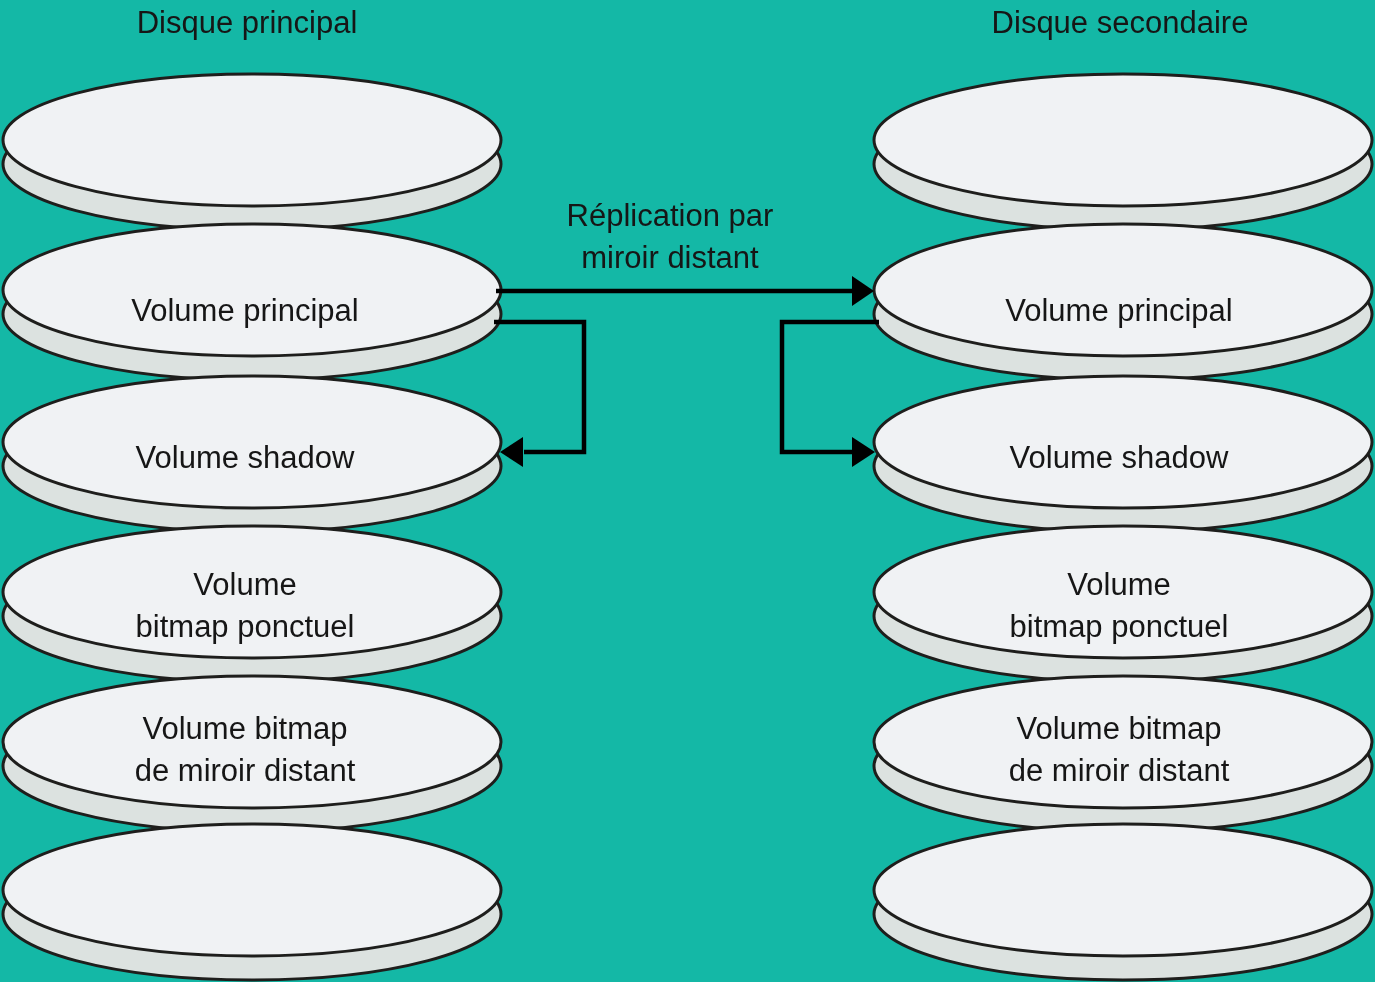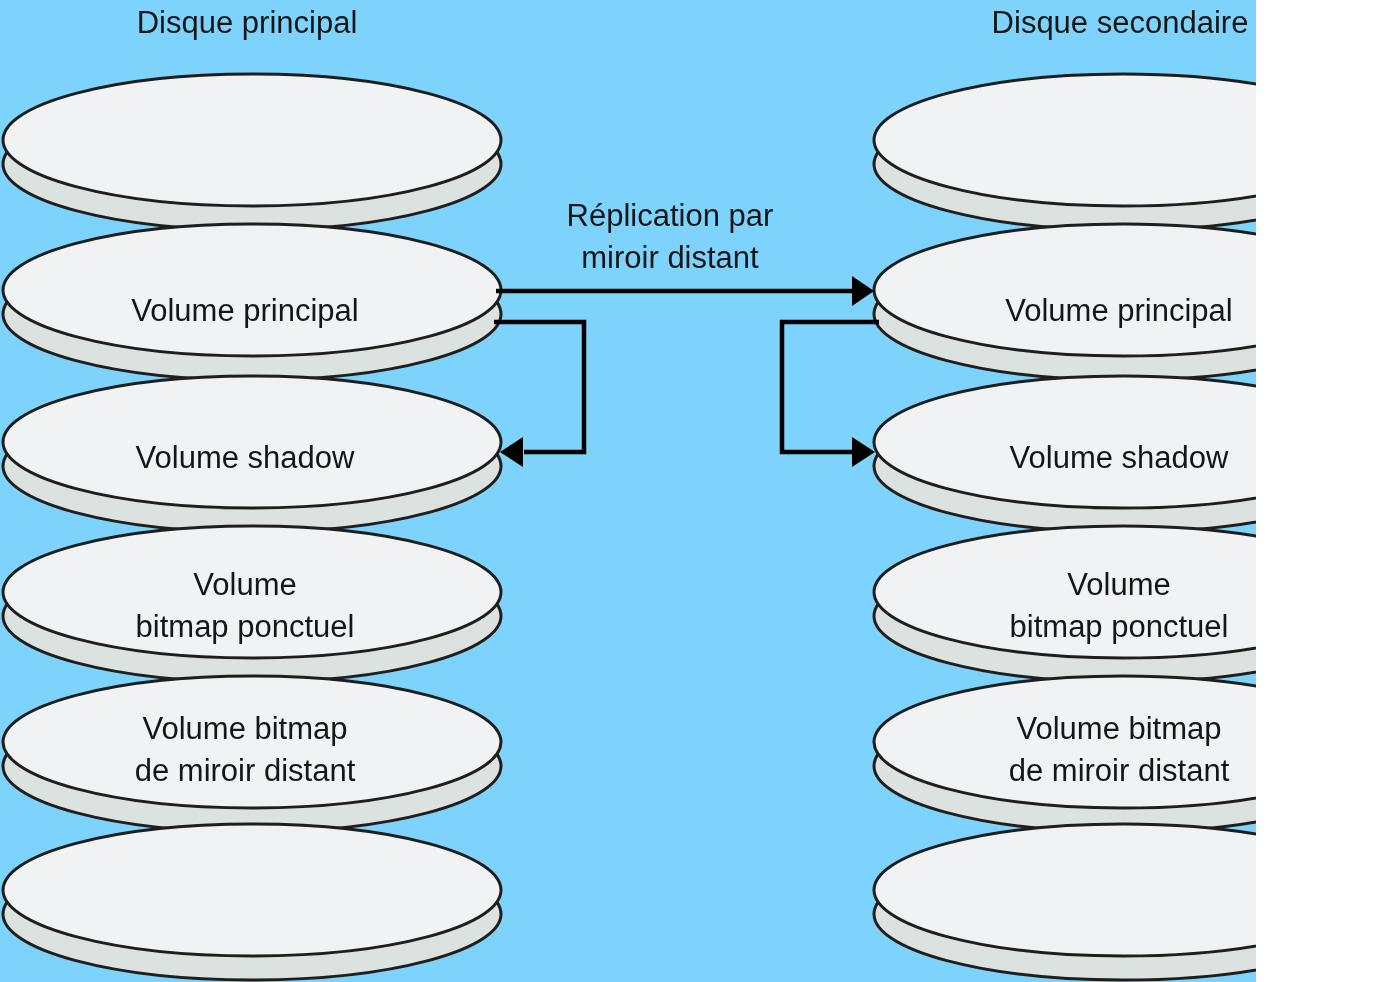--- a/index.html
+++ b/index.html
@@ -2,23 +2,23 @@
 <html><head>
 <meta charset="utf-8">
 <style>
   html, body {
     margin: 0;
     padding: 0;
     background: #ffffff;
   }
   .page {
     position: relative;
-    width: 1256px;
+    width: 1375px;
     height: 982px;
-    background: #7dd3fc;
+    background: #14b8a6;
     overflow: hidden;
   }
   svg {
     display: block;
     font-family: "Liberation Sans", sans-serif;
   }
   .disk-rim {
     fill: #dce2e0;
     stroke: #1e1e1c;
     stroke-width: 3;

